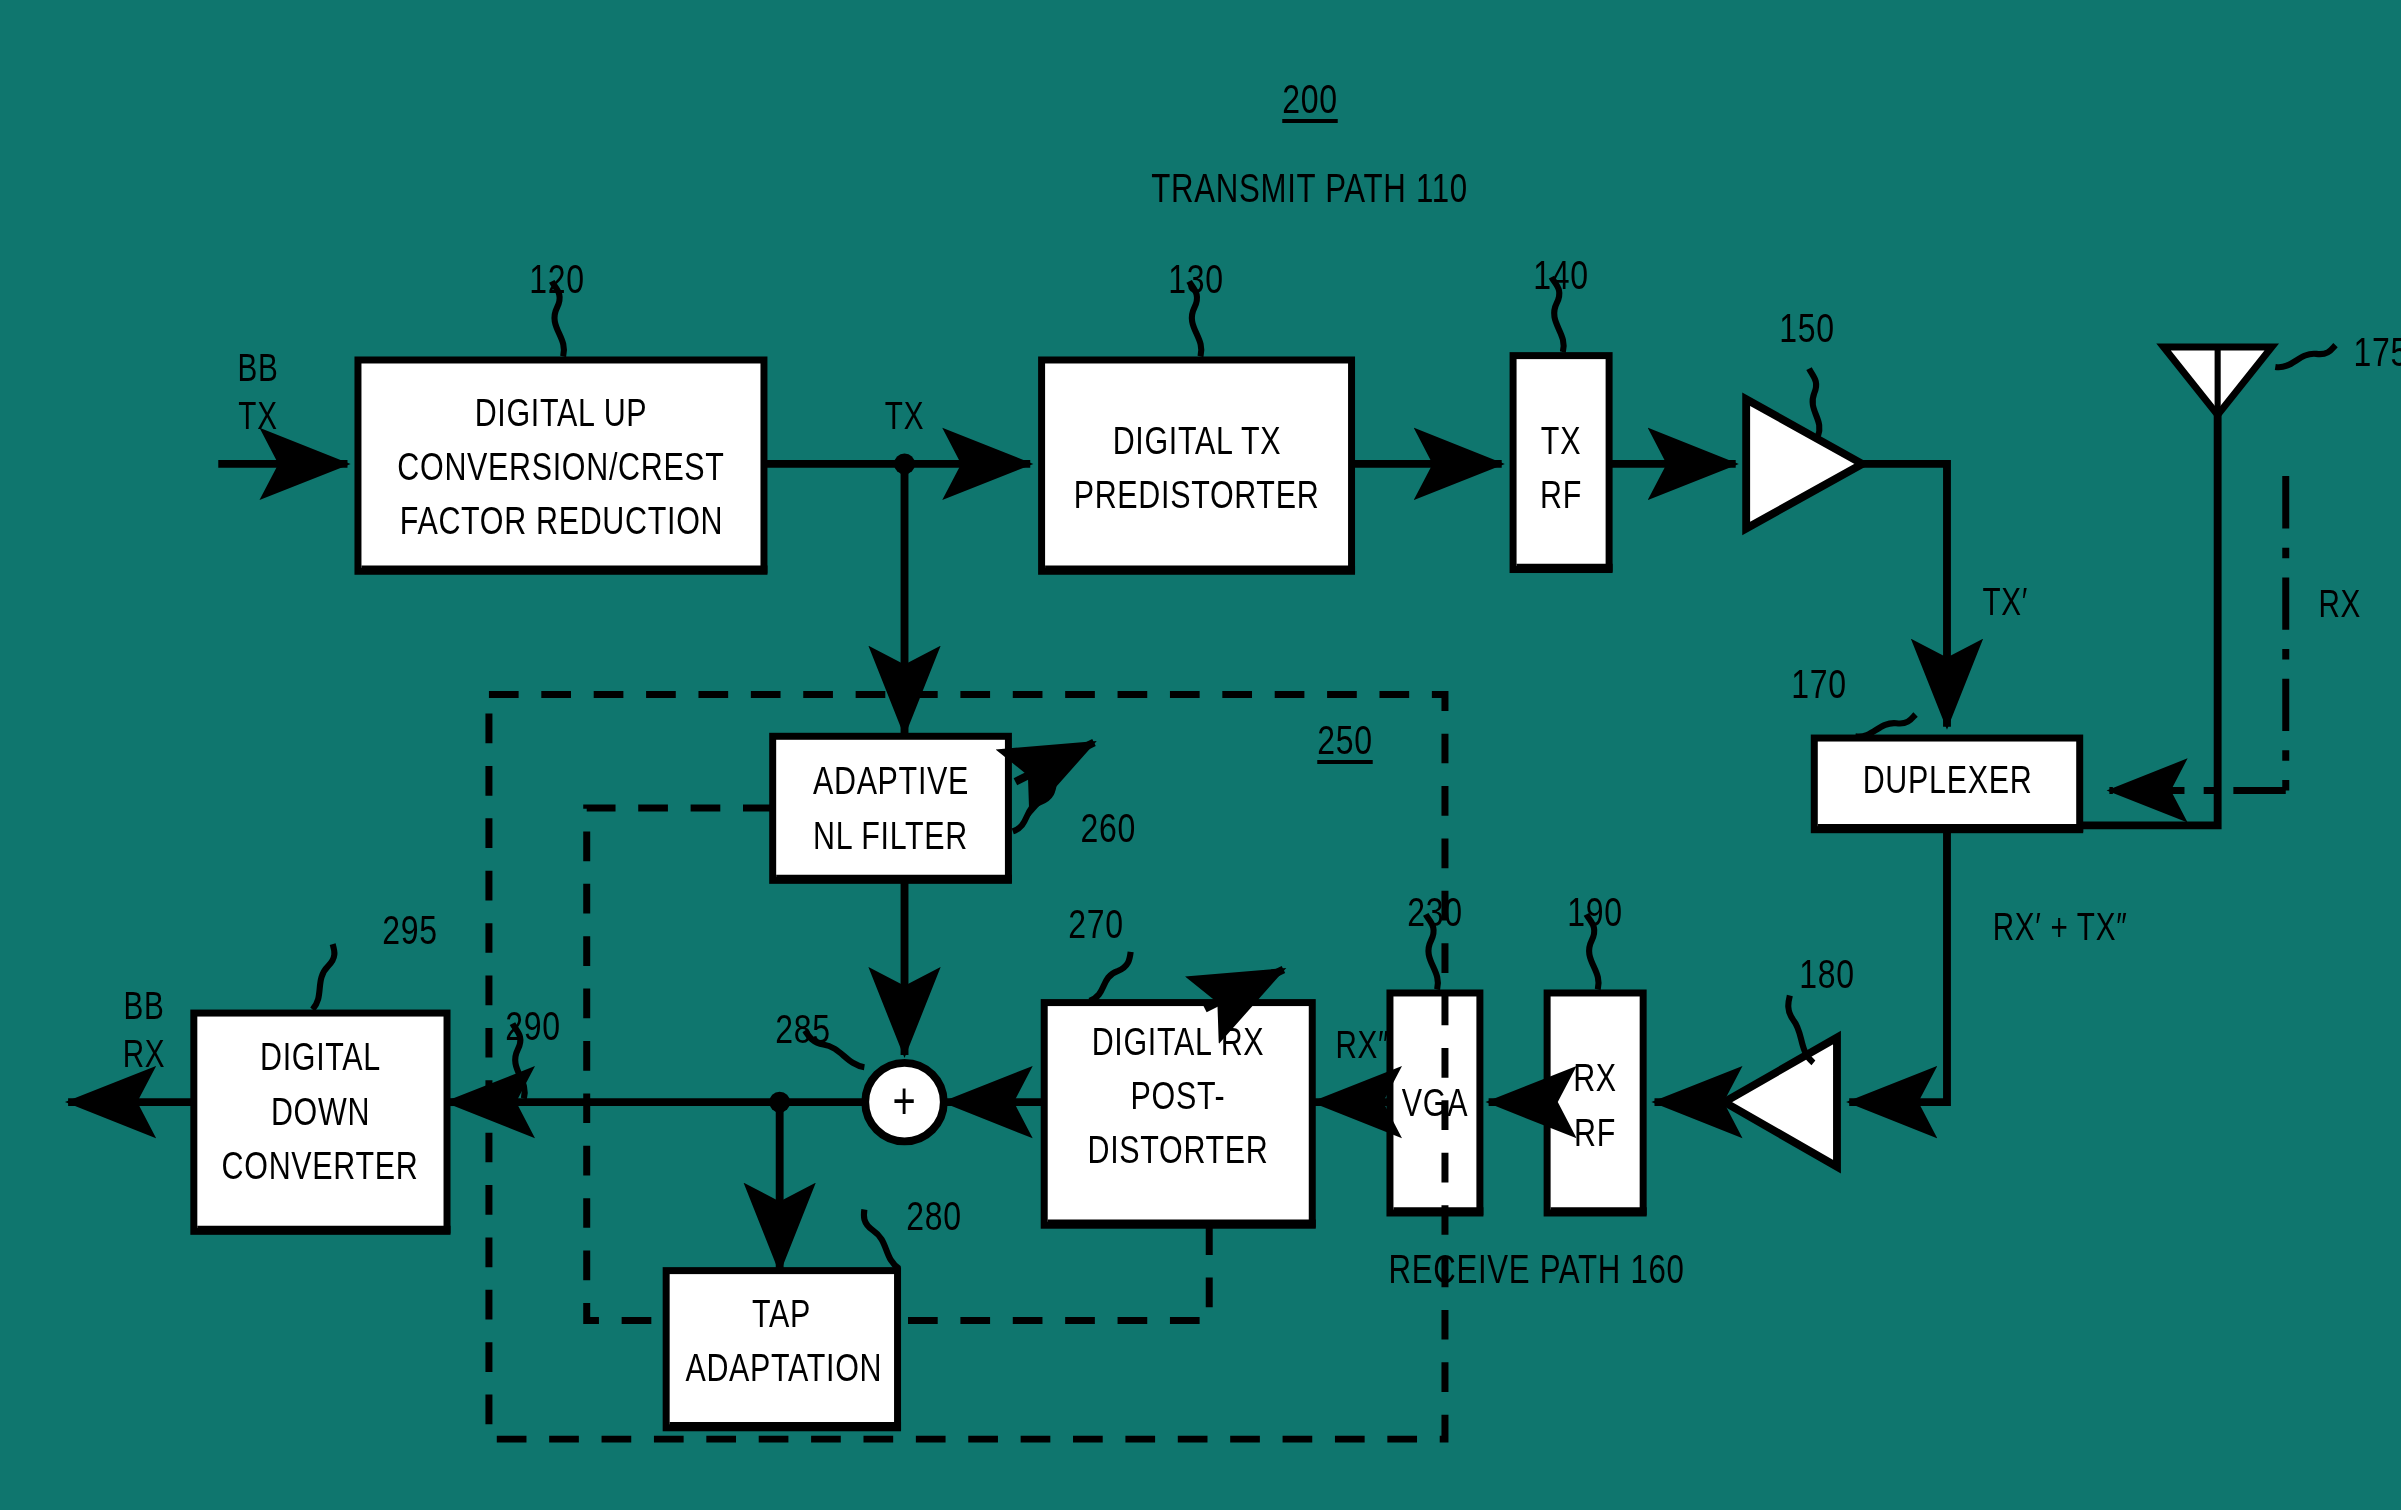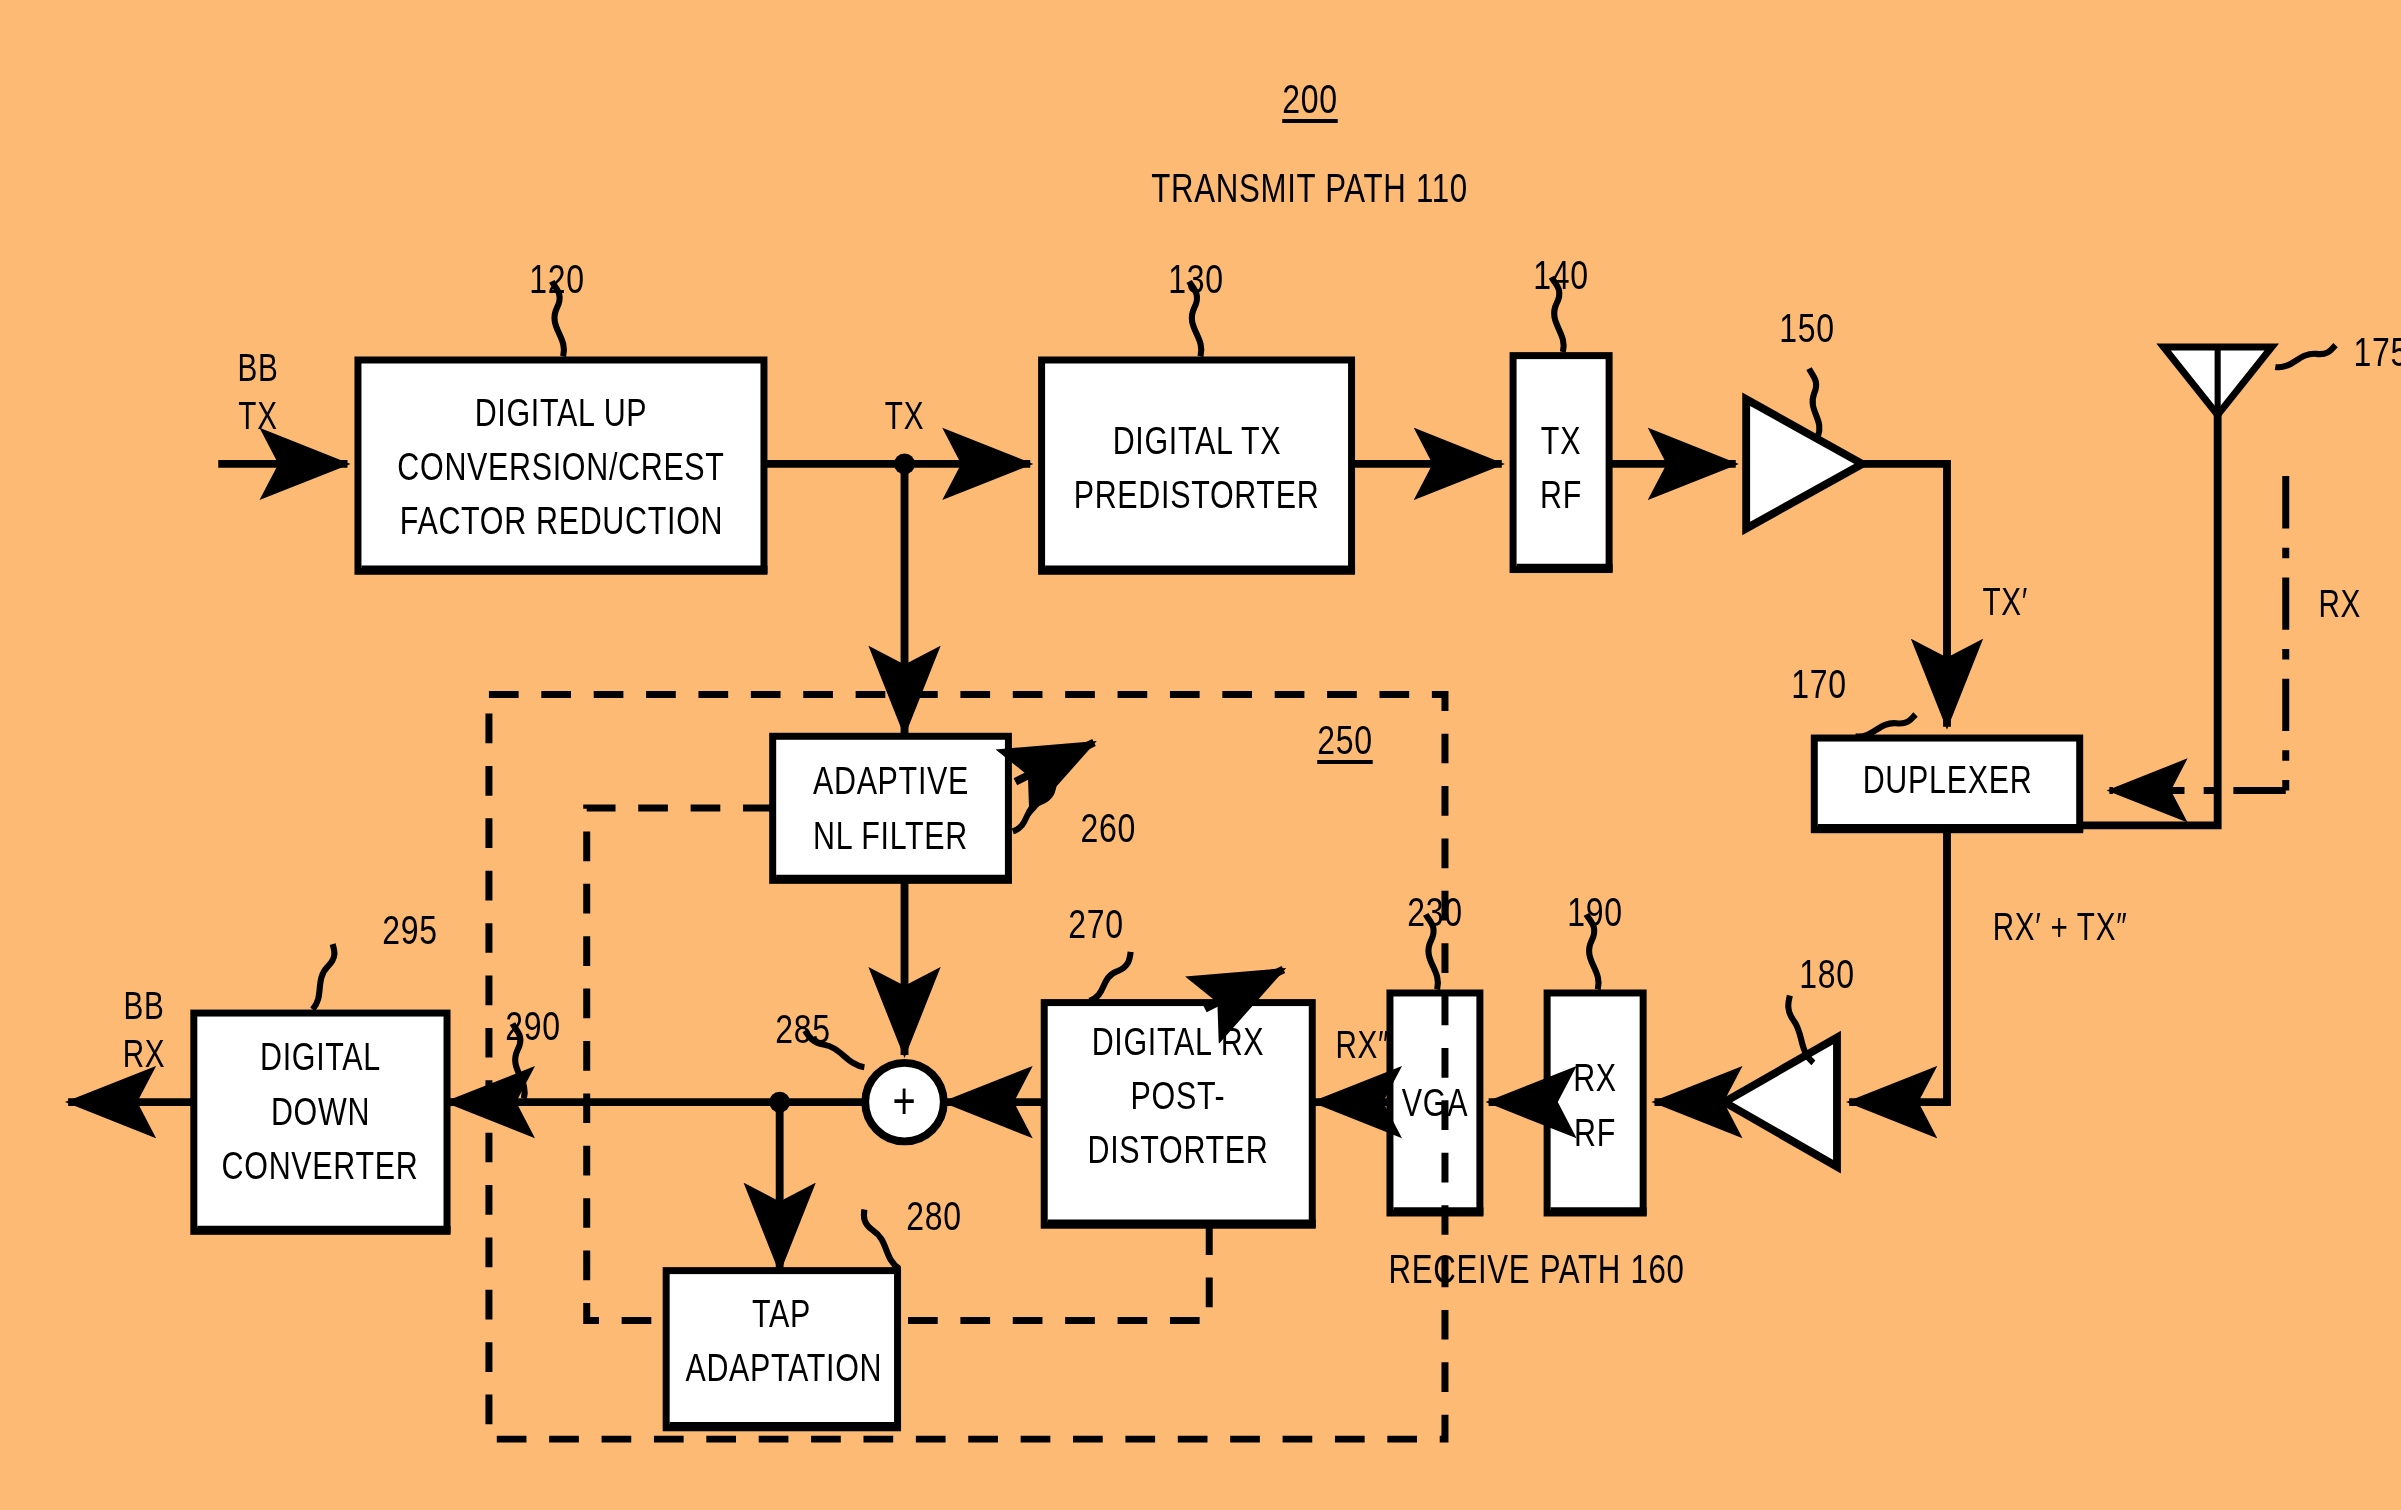--- a/index.html
+++ b/index.html
@@ -1,21 +1,21 @@
 <!DOCTYPE html>
 <html style="font-size:14px"><head>
 <meta charset="utf-8">
 <title>Block Diagram 200</title>
 <style>
   html,body{margin:0;padding:0;background:#ffffff;}
   body{
     font-family:"Liberation Sans", sans-serif;
     width:2401px;height:1511px;overflow:hidden;
   }
-  #stage{position:relative;width:2401px;height:1511px;background:#fdba74;}
+  #stage{position:relative;width:2401px;height:1511px;background:#0f766e;}
   #stage svg{position:absolute;left:0;top:0;width:2401px;height:1511px;}
   .lbl{
     position:absolute;
     font-family:"Liberation Sans", sans-serif;
     color:#000;
     white-space:pre;
     line-height:1.0;
     transform:scaleX(0.78);
     letter-spacing:0.9px;
   }

